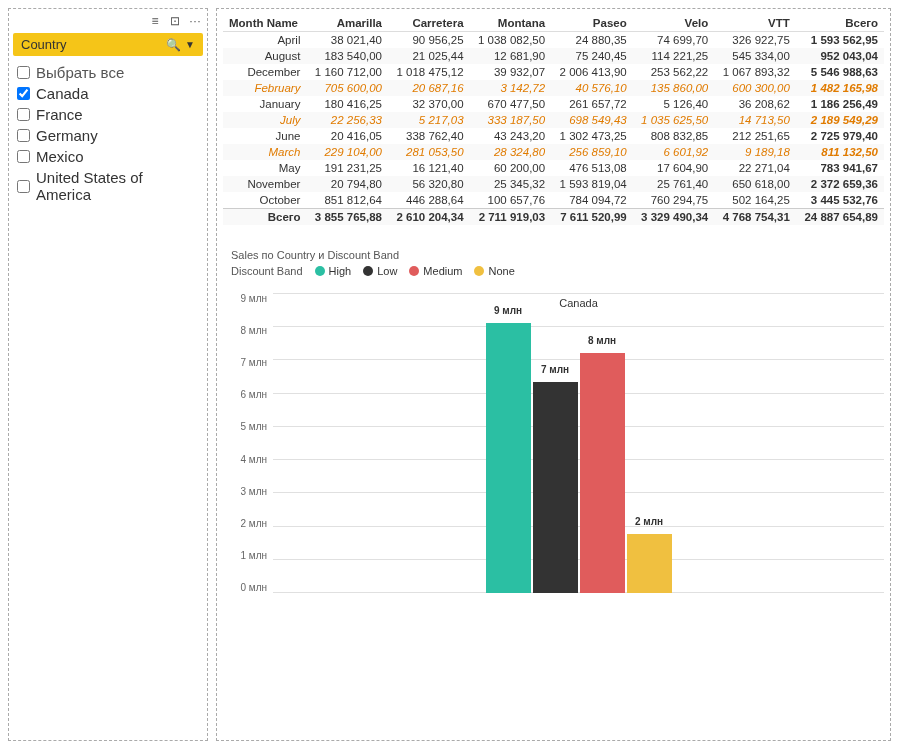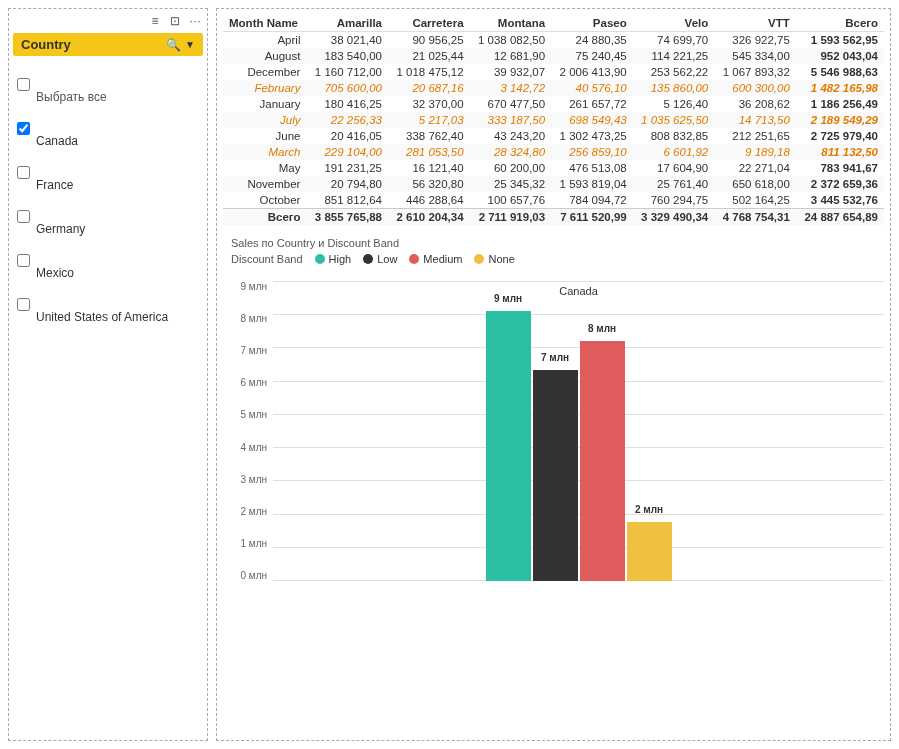--- a/index.html
+++ b/index.html
@@ -48,21 +48,21 @@
     .filter-header {
       background: #f5c518;
       padding: 4px 8px;
       display: flex;
       align-items: center;
       justify-content: space-between;
       margin-bottom: 6px;
       border-radius: 2px;
     }
     .filter-title {
-      font-weight: bold;
+      font-weight: normal;
       font-size: 13px;
       color: #333;
     }
     .filter-icons {
       display: flex;
       gap: 4px;
       align-items: center;
     }
     .filter-option {
       display: flex;
@@ -71,34 +71,33 @@
       padding: 2px 4px;
       cursor: pointer;
     }
     .filter-option input[type="checkbox"] {
       width: 13px;
       height: 13px;
       cursor: pointer;
     }
     .filter-option label {
       cursor: pointer;
-      font-size: 12px;
-      margin-top: 26px;
+      font-size: 15px;
     }
     .select-all {
       color: #555;
       font-size: 12px;
     }
 
     
     .right-panel {
       flex: 1;
       display: flex;
       flex-direction: column;
-      gap: 8px;
+      gap: 20px;
       border: 1.5px dashed #aaa;
       padding: 6px;
     }
 
     
     .data-table {
       width: 100%;
       border-collapse: collapse;
       font-size: 11.5px;
     }

